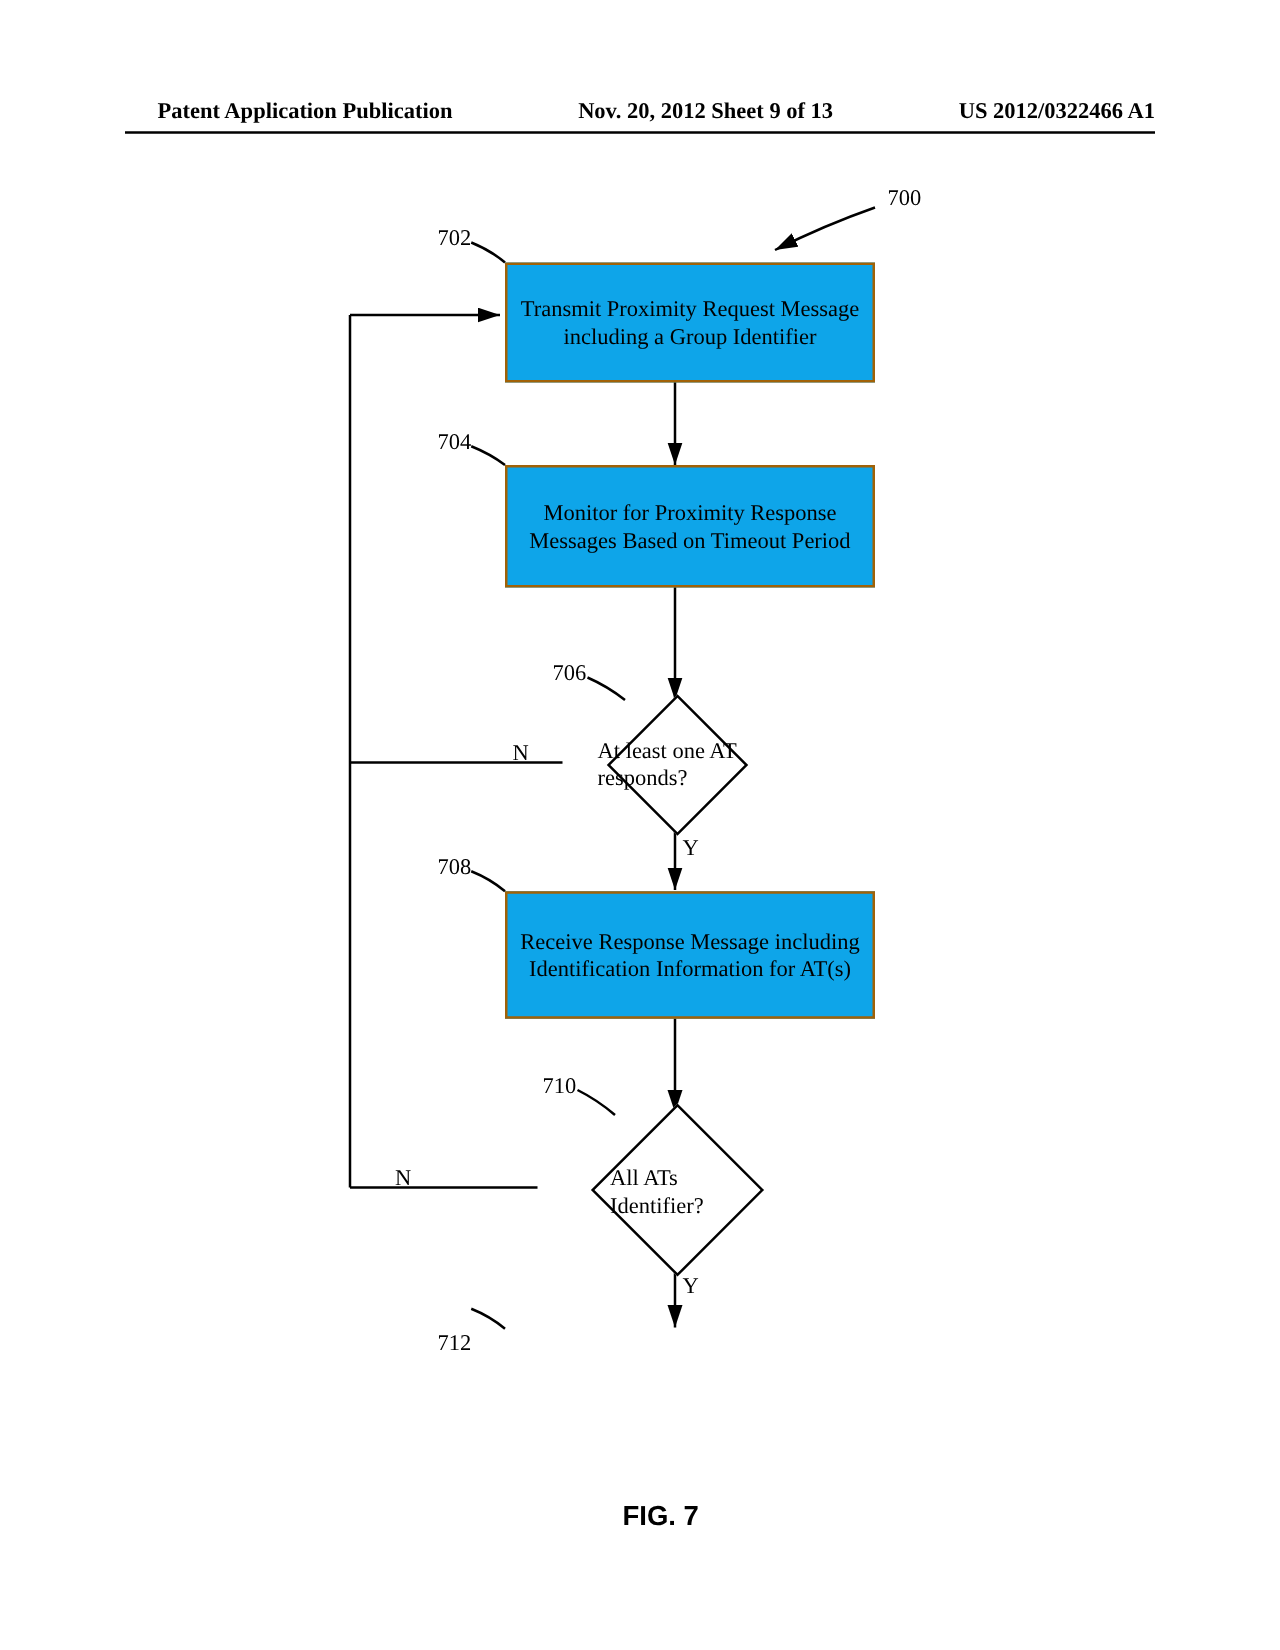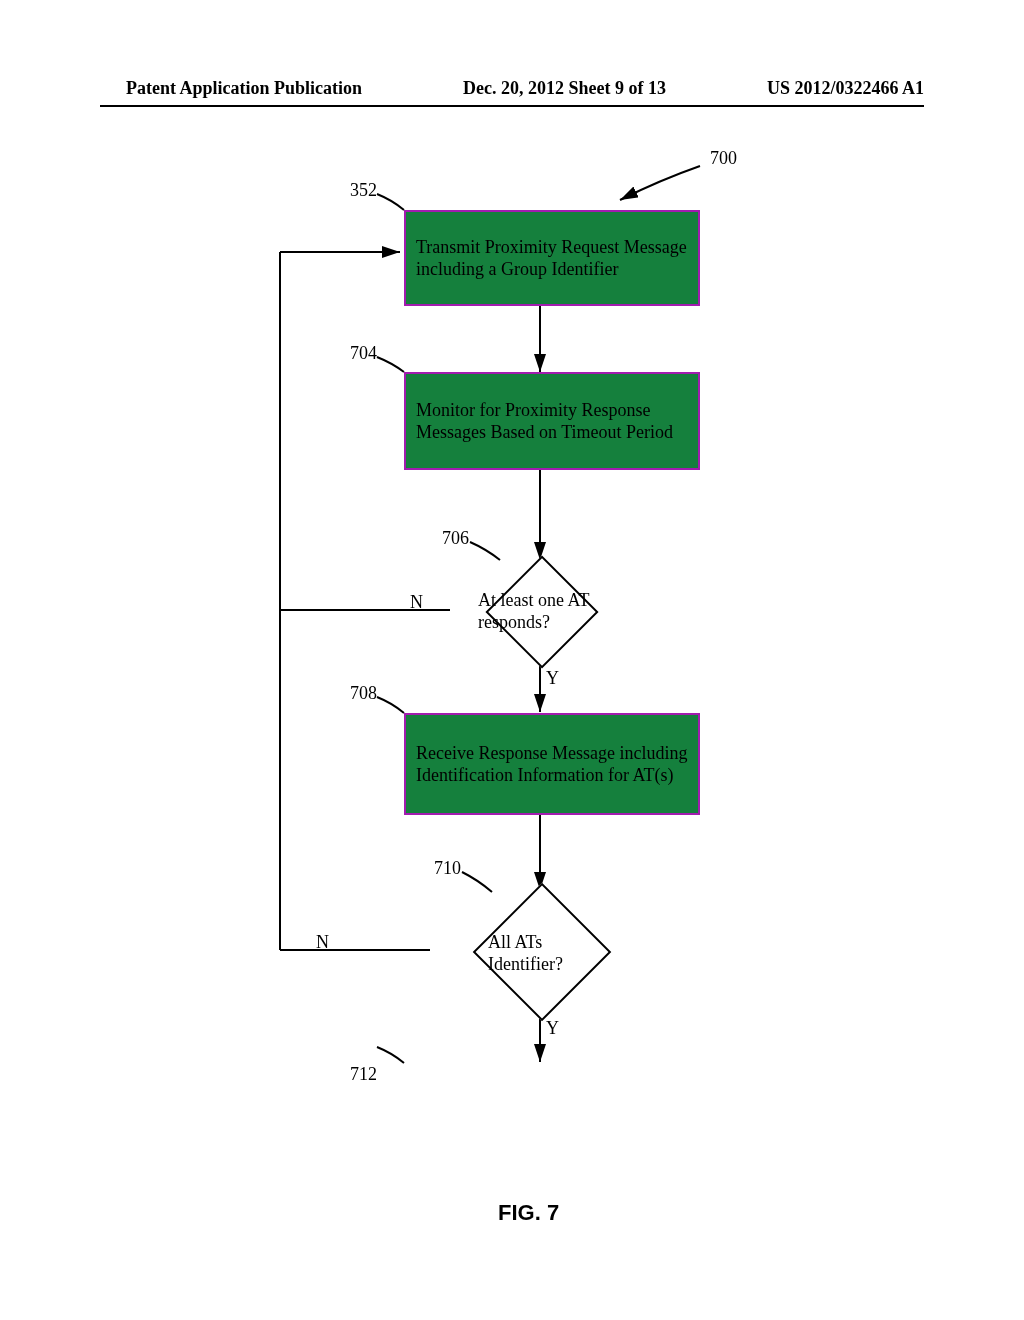--- a/index.html
+++ b/index.html
@@ -32,27 +32,28 @@
   }
   .flow {
     position: absolute;
     left: 0;
     right: 0;
     top: 140px;
     bottom: 0;
   }
   .box {
     position: absolute;
-    border: 2px solid #a21caf;
+    border: 2px solid #a16207;
+    text-align: center;
     display: flex;
     align-items: center;
     justify-content: center;
     padding: 6px 10px;
     line-height: 1.25;
-    background: #15803d;
+    background: #0ea5e9;
   }
   .diamond {
     position: absolute;
     transform: rotate(45deg);
     border: 2px solid #000;
     background: #fff;
   }
   .diamond-label {
     position: absolute;
     line-height: 1.2;
@@ -73,21 +74,21 @@
     font-family: "Times New Roman", serif;
   }
 </style>
 </head>
 <body>
 
 <div class="page">
 
   <div class="header">
     <span>Patent Application Publication</span>
-    <span>Dec. 20, 2012  Sheet 9 of 13</span>
+    <span>Nov. 20, 2012  Sheet 9 of 13</span>
     <span>US 2012/0322466 A1</span>
   </div>
 
   <div class="flow">
 
     <svg width="1024" height="1180" style="position:absolute;left:0;top:0;">
       <defs>
         <marker id="arrow" markerWidth="10" markerHeight="10" refX="9" refY="3" orient="auto">
           <path d="M0,0 L0,6 L9,3 z" fill="#000"></path>
         </marker>
@@ -121,21 +122,21 @@
 
       <path d="M 377 907 Q 392 913 404 923" stroke="#000" stroke-width="2" fill="none"></path>
 
       <line x1="280" y1="810" x2="280" y2="112" stroke="#000" stroke-width="2"></line>
 
       <line x1="280" y1="112" x2="400" y2="112" stroke="#000" stroke-width="2" marker-end="url(#arrow)"></line>
     </svg>
 
     <div class="ref-label" style="left:710px; top:8px;">700</div>
 
-    <div class="ref-label" style="left:350px; top:40px;">352</div>
+    <div class="ref-label" style="left:350px; top:40px;">702</div>
     <div class="box" style="left:404px; top:70px; width:272px; height:80px;">
       <span>Transmit Proximity Request Message including a Group Identifier</span>
     </div>
 
     <div class="ref-label" style="left:350px; top:203px;">704</div>
     <div class="box" style="left:404px; top:232px; width:272px; height:82px;">
       <span>Monitor for Proximity Response Messages Based on Timeout Period</span>
     </div>
 
     <div class="ref-label" style="left:442px; top:388px;">706</div>

